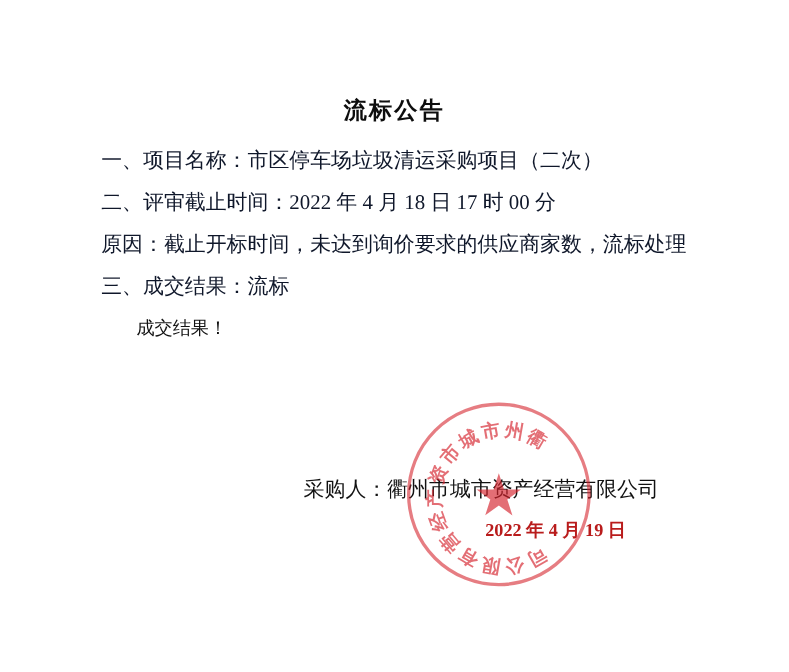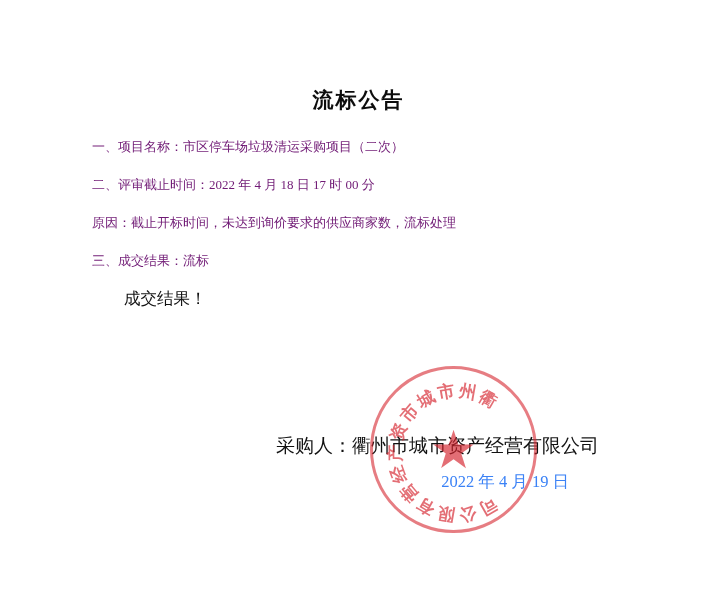--- a/index.html
+++ b/index.html
@@ -44,23 +44,23 @@
   }
 
   .body-block {
     position: absolute;
     left: 92px;
     top: 112px;
     width: 540px;
   }
 
   .line {
-    font-size: 13px;
+    font-size: 19px;
     line-height: 38px;
-    color: #701a75;
+    color: #0f172a;
     white-space: nowrap;
   }
 
   .line.wrap {
     white-space: normal;
     line-height: 38px;
   }
 
   .line .num {
     letter-spacing: 0px;
@@ -85,24 +85,25 @@
     font-size: 19px;
     line-height: 36px;
     color: #111111;
     text-align: right;
     white-space: nowrap;
   }
 
   .sign-date {
     font-size: 16.5px;
     line-height: 36px;
-    color: #3b82f6;
+    color: #b91c1c;
     text-align: right;
     padding-right: 30px;
     white-space: nowrap;
+    font-weight: bold;
   }
 
   
   .seal {
     position: absolute;
     left: 370px;
     top: 350px;
     width: 167px;
     height: 167px;
     border-radius: 50%;

